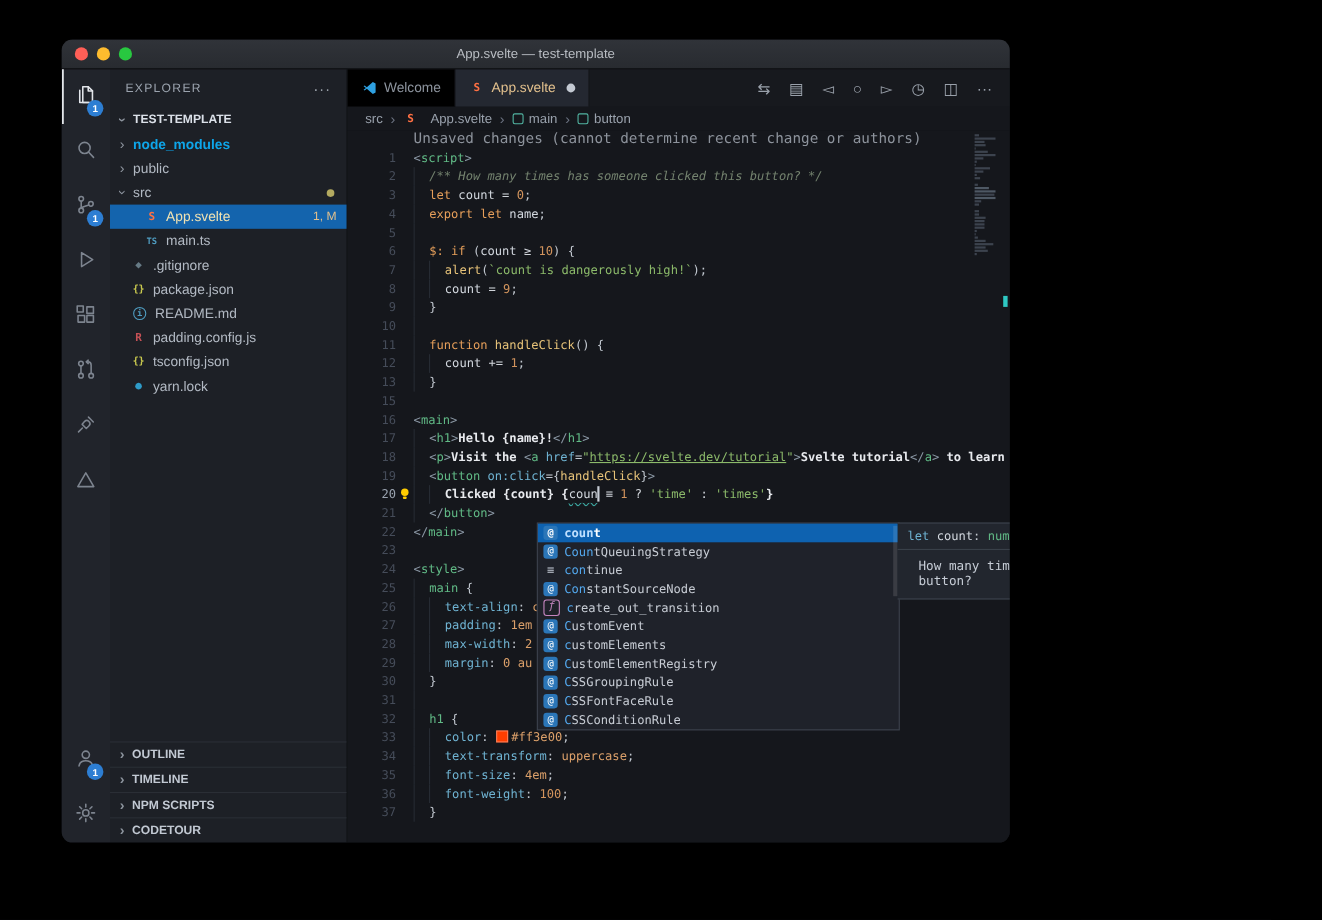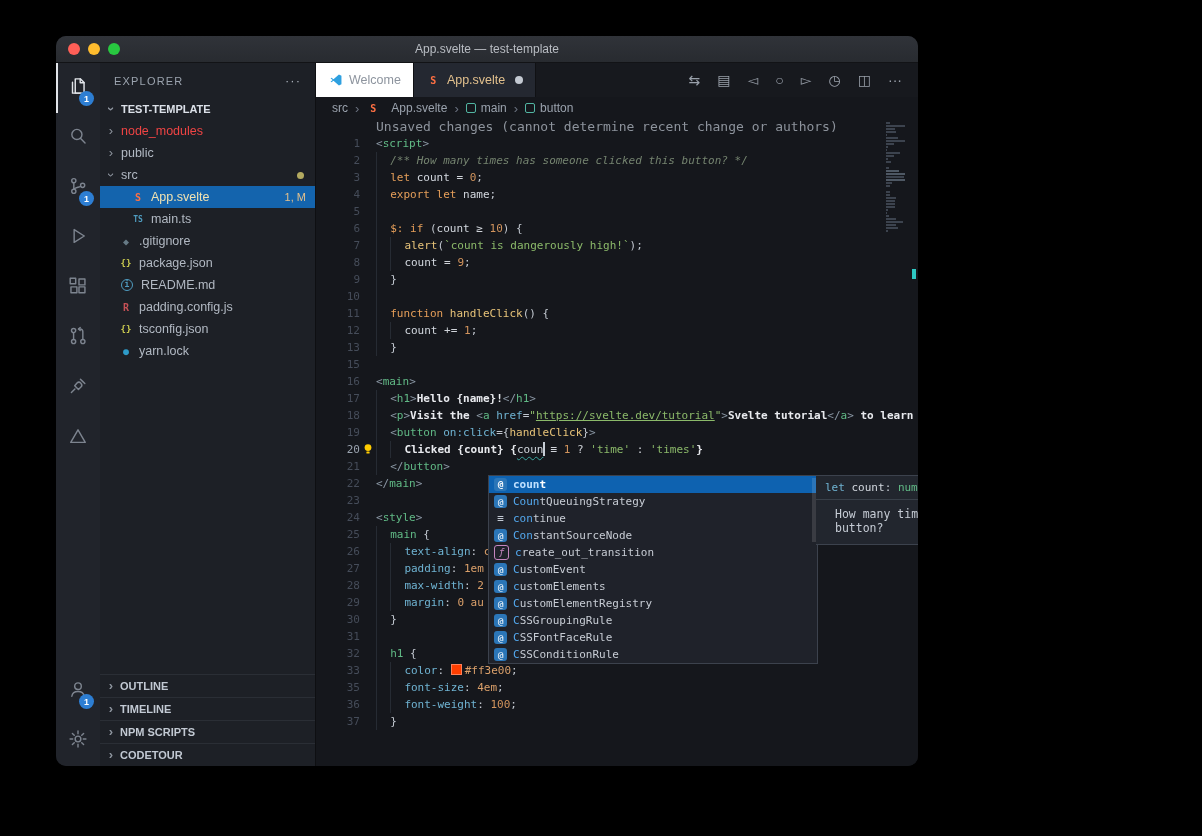--- a/index.html
+++ b/index.html
@@ -28,36 +28,36 @@
   .sb-title{height:35px;flex:none;display:flex;align-items:center;padding:0 14px;font-size:11px;letter-spacing:1.2px;color:#9ba3ae;}
   .sb-more{margin-left:auto;color:#a9b0b9;font-size:13px;letter-spacing:1px;}
   .proj{height:22px;flex:none;display:flex;align-items:center;gap:4px;padding-left:5px;font-size:11px;font-weight:bold;color:#dbe0e8;}
   .chev{display:inline-block;width:12px;text-align:center;color:#8d949e;font-size:13px;line-height:12px;}
   .chev.open{transform:rotate(90deg);}
   .tree{flex:none;}
   .trow{height:22px;display:flex;align-items:center;font-size:12.5px;color:#b2b9c3;cursor:pointer;}
   .trow.folder{padding-left:5px;gap:4px;}
   .trow.rootfile{padding-left:19px;}
   .trow.child{padding-left:31px;}
-  .trow.dim .tlabel{color:#ef4444;}
+  .trow.dim .tlabel{color:#0ea5e9;font-weight:bold;}
   .trow.sel{background:#1464ad;}
   .trow.sel .tlabel{color:#f0e2b2;}
   .fi{width:14px;text-align:center;font-size:10px;font-weight:bold;margin-right:6px;flex:none;font-family:"DejaVu Sans Mono",monospace;}
   .fi.ts-icon{font-size:8px;letter-spacing:0;}
   .fi.json-icon{font-size:9px;}
   .fi-circle{border:1px solid #4f9cc0;border-radius:50%;width:10px;height:10px;line-height:9px;font-size:8px;margin-left:2px;margin-right:8px;}
   .tbadge{margin-left:auto;margin-right:9px;font-size:11px;color:#e2c08d;}
   .tdot{margin-left:auto;margin-right:11px;width:7px;height:7px;border-radius:50%;background:#b3aa60;}
   .sb-fill{flex:1;}
   .section{height:22px;flex:none;border-top:1px solid #2a2e35;display:flex;align-items:center;gap:3px;padding-left:5px;
     font-size:11px;font-weight:bold;color:#c2c9d3;}
   
   .editorcol{flex:1;display:flex;flex-direction:column;min-width:0;}
   .tabbar{height:34px;flex:none;background:#17191e;display:flex;align-items:stretch;}
-  .tab{display:flex;align-items:center;gap:6px;padding:0 12px;font-size:12.5px;background:#ffffff;color:#8d949e;
+  .tab{display:flex;align-items:center;gap:6px;padding:0 12px;font-size:12.5px;background:#000000;color:#8d949e;
     border-right:1px solid #101114;cursor:pointer;}
   .tab.active{background:#242831;color:#e2c08d;}
   .tab-icon{width:15px;height:15px;display:flex;align-items:center;justify-content:center;}
   .tab-icon svg{width:14px;height:14px;}
   .tab-icon .fi{margin-right:0;}
   .dirty{width:8px;height:8px;border-radius:50%;background:#c3c9d2;margin-left:4px;}
   .tab-actions{margin-left:auto;display:flex;align-items:center;gap:17px;padding-right:16px;color:#9aa1ab;font-size:14px;}
   .eaction{cursor:pointer;line-height:1;}
   .breadcrumb{height:22px;flex:none;display:flex;align-items:center;gap:7px;padding-left:16px;font-size:12px;color:#9aa2ad;background:#15171c;}
   .crumb{display:flex;align-items:center;gap:5px;cursor:pointer;}
@@ -369,20 +369,21 @@
             <div class="crow"><span class="gutter">24</span><span class="lmargin"></span><span class="codetext"><span class="tk-pb">&lt;</span><span class="tk-tag">style</span><span class="tk-pb">&gt;</span></span></div>
             <div class="crow"><span class="gutter">25</span><span class="lmargin"></span><span class="codetext"><span class="ind"></span><span class="tk-tag">main</span><span class="tk-pu"> {</span></span></div>
             <div class="crow"><span class="gutter">26</span><span class="lmargin"></span><span class="codetext"><span class="ind"></span><span class="ind"></span><span class="tk-prop">text-align</span><span class="tk-pu">: </span><span class="tk-val">ce</span></span></div>
             <div class="crow"><span class="gutter">27</span><span class="lmargin"></span><span class="codetext"><span class="ind"></span><span class="ind"></span><span class="tk-prop">padding</span><span class="tk-pu">: </span><span class="tk-val">1em</span></span></div>
             <div class="crow"><span class="gutter">28</span><span class="lmargin"></span><span class="codetext"><span class="ind"></span><span class="ind"></span><span class="tk-prop">max-width</span><span class="tk-pu">: </span><span class="tk-val">2</span></span></div>
             <div class="crow"><span class="gutter">29</span><span class="lmargin"></span><span class="codetext"><span class="ind"></span><span class="ind"></span><span class="tk-prop">margin</span><span class="tk-pu">: </span><span class="tk-val">0 au</span></span></div>
             <div class="crow"><span class="gutter">30</span><span class="lmargin"></span><span class="codetext"><span class="ind"></span><span class="tk-pu">}</span></span></div>
             <div class="crow"><span class="gutter">31</span><span class="lmargin"></span><span class="codetext"><span class="ind"></span></span></div>
             <div class="crow"><span class="gutter">32</span><span class="lmargin"></span><span class="codetext"><span class="ind"></span><span class="tk-tag">h1</span><span class="tk-pu"> {</span></span></div>
             <div class="crow"><span class="gutter">33</span><span class="lmargin"></span><span class="codetext"><span class="ind"></span><span class="ind"></span><span class="tk-prop">color</span><span class="tk-pu">: </span><span class="tk-swatch"></span><span class="tk-val">#ff3e00</span><span class="tk-pu">;</span></span></div>
+            <div class="crow"><span class="gutter">34</span><span class="lmargin"></span><span class="codetext"><span class="ind"></span><span class="ind"></span><span class="tk-prop">text-transform</span><span class="tk-pu">: </span><span class="tk-val">uppercase</span><span class="tk-pu">;</span></span></div>
             <div class="crow"><span class="gutter">35</span><span class="lmargin"></span><span class="codetext"><span class="ind"></span><span class="ind"></span><span class="tk-prop">font-size</span><span class="tk-pu">: </span><span class="tk-val">4em</span><span class="tk-pu">;</span></span></div>
             <div class="crow"><span class="gutter">36</span><span class="lmargin"></span><span class="codetext"><span class="ind"></span><span class="ind"></span><span class="tk-prop">font-weight</span><span class="tk-pu">: </span><span class="tk-num">100</span><span class="tk-pu">;</span></span></div>
             <div class="crow"><span class="gutter">37</span><span class="lmargin"></span><span class="codetext"><span class="ind"></span><span class="tk-pu">}</span></span></div>
           </div>
 
         <div class="minimap">
             <div class="mml" style="width: 4px;"></div>
             <div class="mml" style="width: 19px;"></div>
             <div class="mml" style="width: 9px;"></div>
             <div class="mml" style="width: 10px;"></div>

